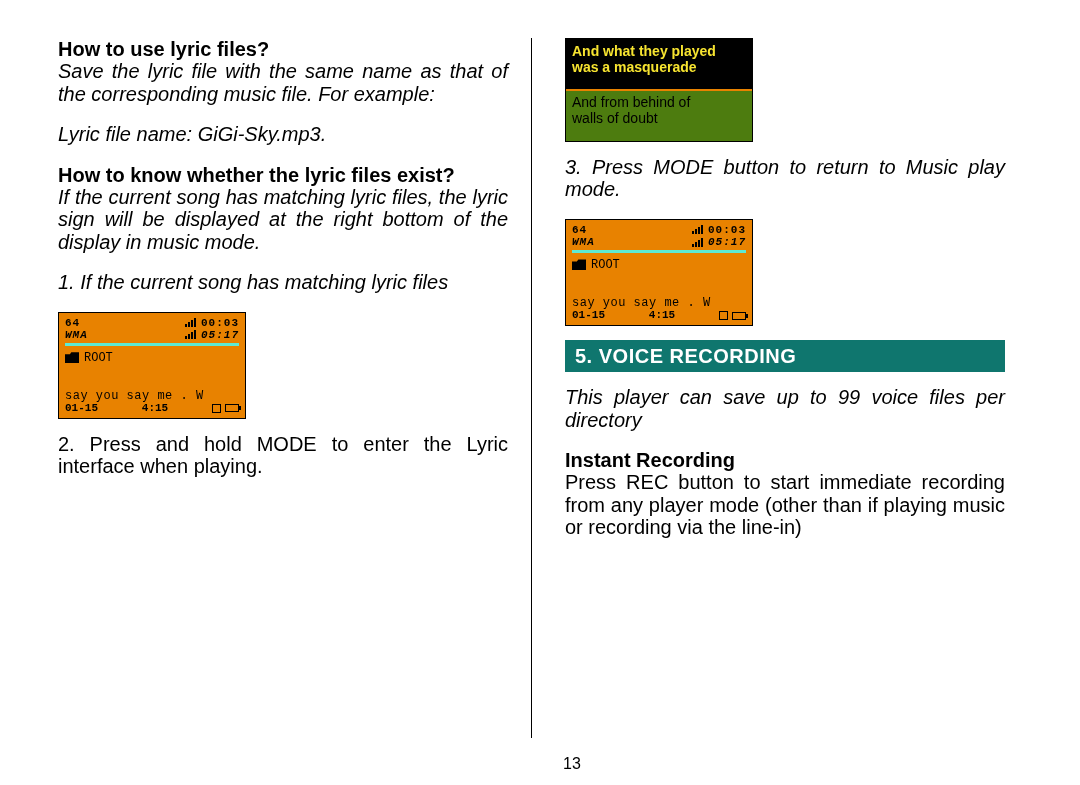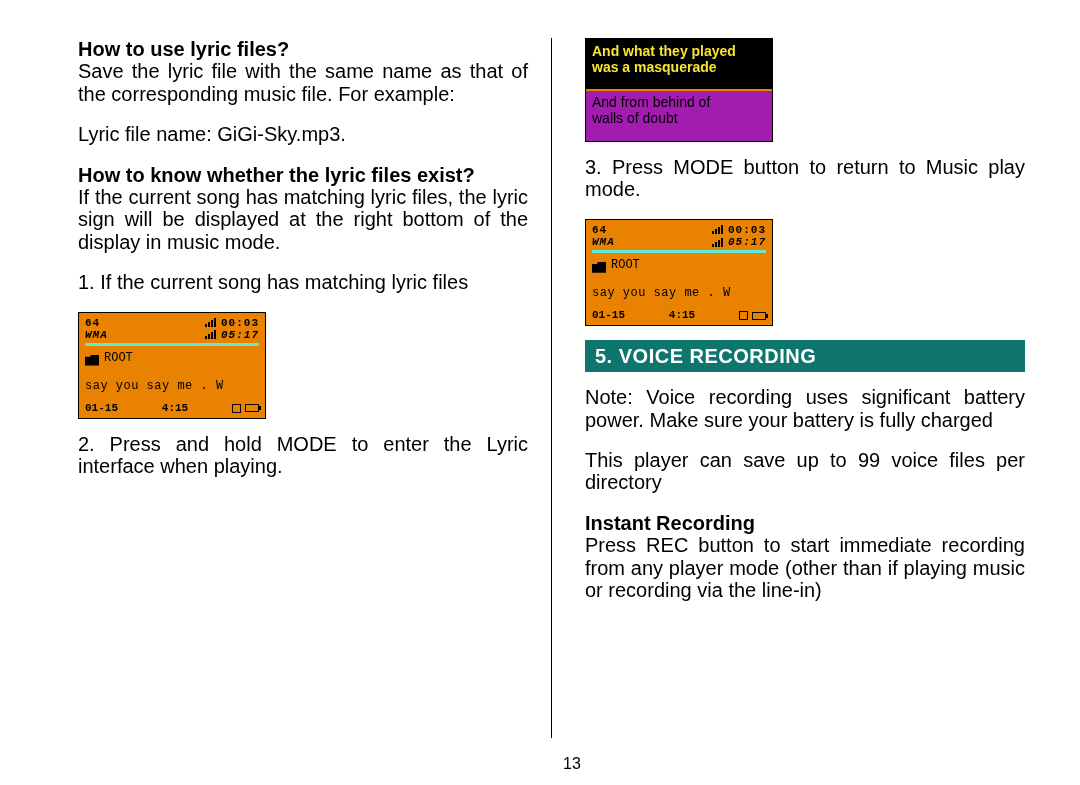--- a/index.html
+++ b/index.html
@@ -6,39 +6,39 @@
   body {
     width: 1080px;
     height: 785px;
     background: #fff;
     font-family: Arial, Helvetica, sans-serif;
     color: #000;
     position: relative;
   }
   .page {
     display: flex;
-    padding: 38px 48px 10px 78px;
+    padding: 38px 48px 10px 58px;
     height: 740px;
   }
   .col {
     width: 470px;
     font-size: 20px;
     line-height: 1.12;
   }
   .col-left { padding-right: 20px; }
   .col-right { padding-left: 30px; }
   .divider {
     width: 1px;
     background: #000;
     margin: 0 3px;
     height: 700px;
   }
   .h { font-weight: bold; }
   .justify { text-align: justify; }
-  .mb { margin-bottom: 18px; }
+  .mb { margin-bottom: 18px; font-style: italic; }
   .page-num {
     position: absolute;
     bottom: 12px;
     left: 12px;
     width: 100%;
     text-align: center;
     font-size: 16px;
     padding-left: 40px;
   }
   
@@ -67,30 +67,30 @@
     justify-content: space-between;
     font-size: 11px;
     letter-spacing: 1px;
     font-weight: bold;
     border-bottom: 3px solid #5eead4;
     padding-bottom: 2px;
     font-style: italic;
   }
   .player .folder-row {
     display: flex;
-    align-items: flex-end;
+    align-items: flex-start;
     gap: 5px;
     margin-top: 6px;
   }
   .folder-icon {
     width: 14px; height: 11px;
     background: #000;
     clip-path: polygon(0 20%, 35% 20%, 45% 0, 100% 0, 100% 100%, 0 100%);
   }
-  .player .title { margin-top: 14px; font-size: 12px; letter-spacing: 0.5px; }
+  .player .title { margin-top: 24px; font-size: 12px; letter-spacing: 0.5px; }
   .player .bottomrow {
     position: absolute;
     bottom: 3px; left: 6px; right: 6px;
     display: flex;
     justify-content: space-between;
     font-size: 11px;
     font-weight: bold;
   }
   .batt {
     width: 14px; height: 8px;
@@ -138,21 +138,21 @@
   .lyric-screen .sep {
     height: 2px;
     background: #e88200;
   }
   .lyric-screen .bot-half {
     flex: 1;
     color: #000;
     font-size: 14px;
     padding: 3px 6px;
     line-height: 1.15;
-    background: #a21caf;
+    background: #4d7c0f;
   }
   .section-header {
     background: #0f766e;
     color: #fff;
     font-weight: bold;
     font-size: 20px;
     padding: 5px 10px;
     margin: 10px 0 14px 0;
     letter-spacing: 0.5px;
   }
@@ -246,20 +246,19 @@
         <span>4:15</span>
         <span style="display:flex;gap:4px;align-items:center">
           <span class="box-icon"></span>
           <span class="batt"></span>
         </span>
       </div>
     </div>
 
     <div class="section-header">5. VOICE RECORDING</div>
 
-    <div class="justify mb">Note: Voice recording uses significant battery power.  Make sure your battery is fully charged</div>
     <div class="justify mb">This player can save up to 99 voice files per directory</div>
     <div class="h">Instant Recording</div>
     <div class="justify">Press REC button to start immediate recording from any player mode (other than if playing music or recording via the line-in)</div>
   </div>
 </div>
 
 <div class="page-num">13</div>
 
 </body></html>

